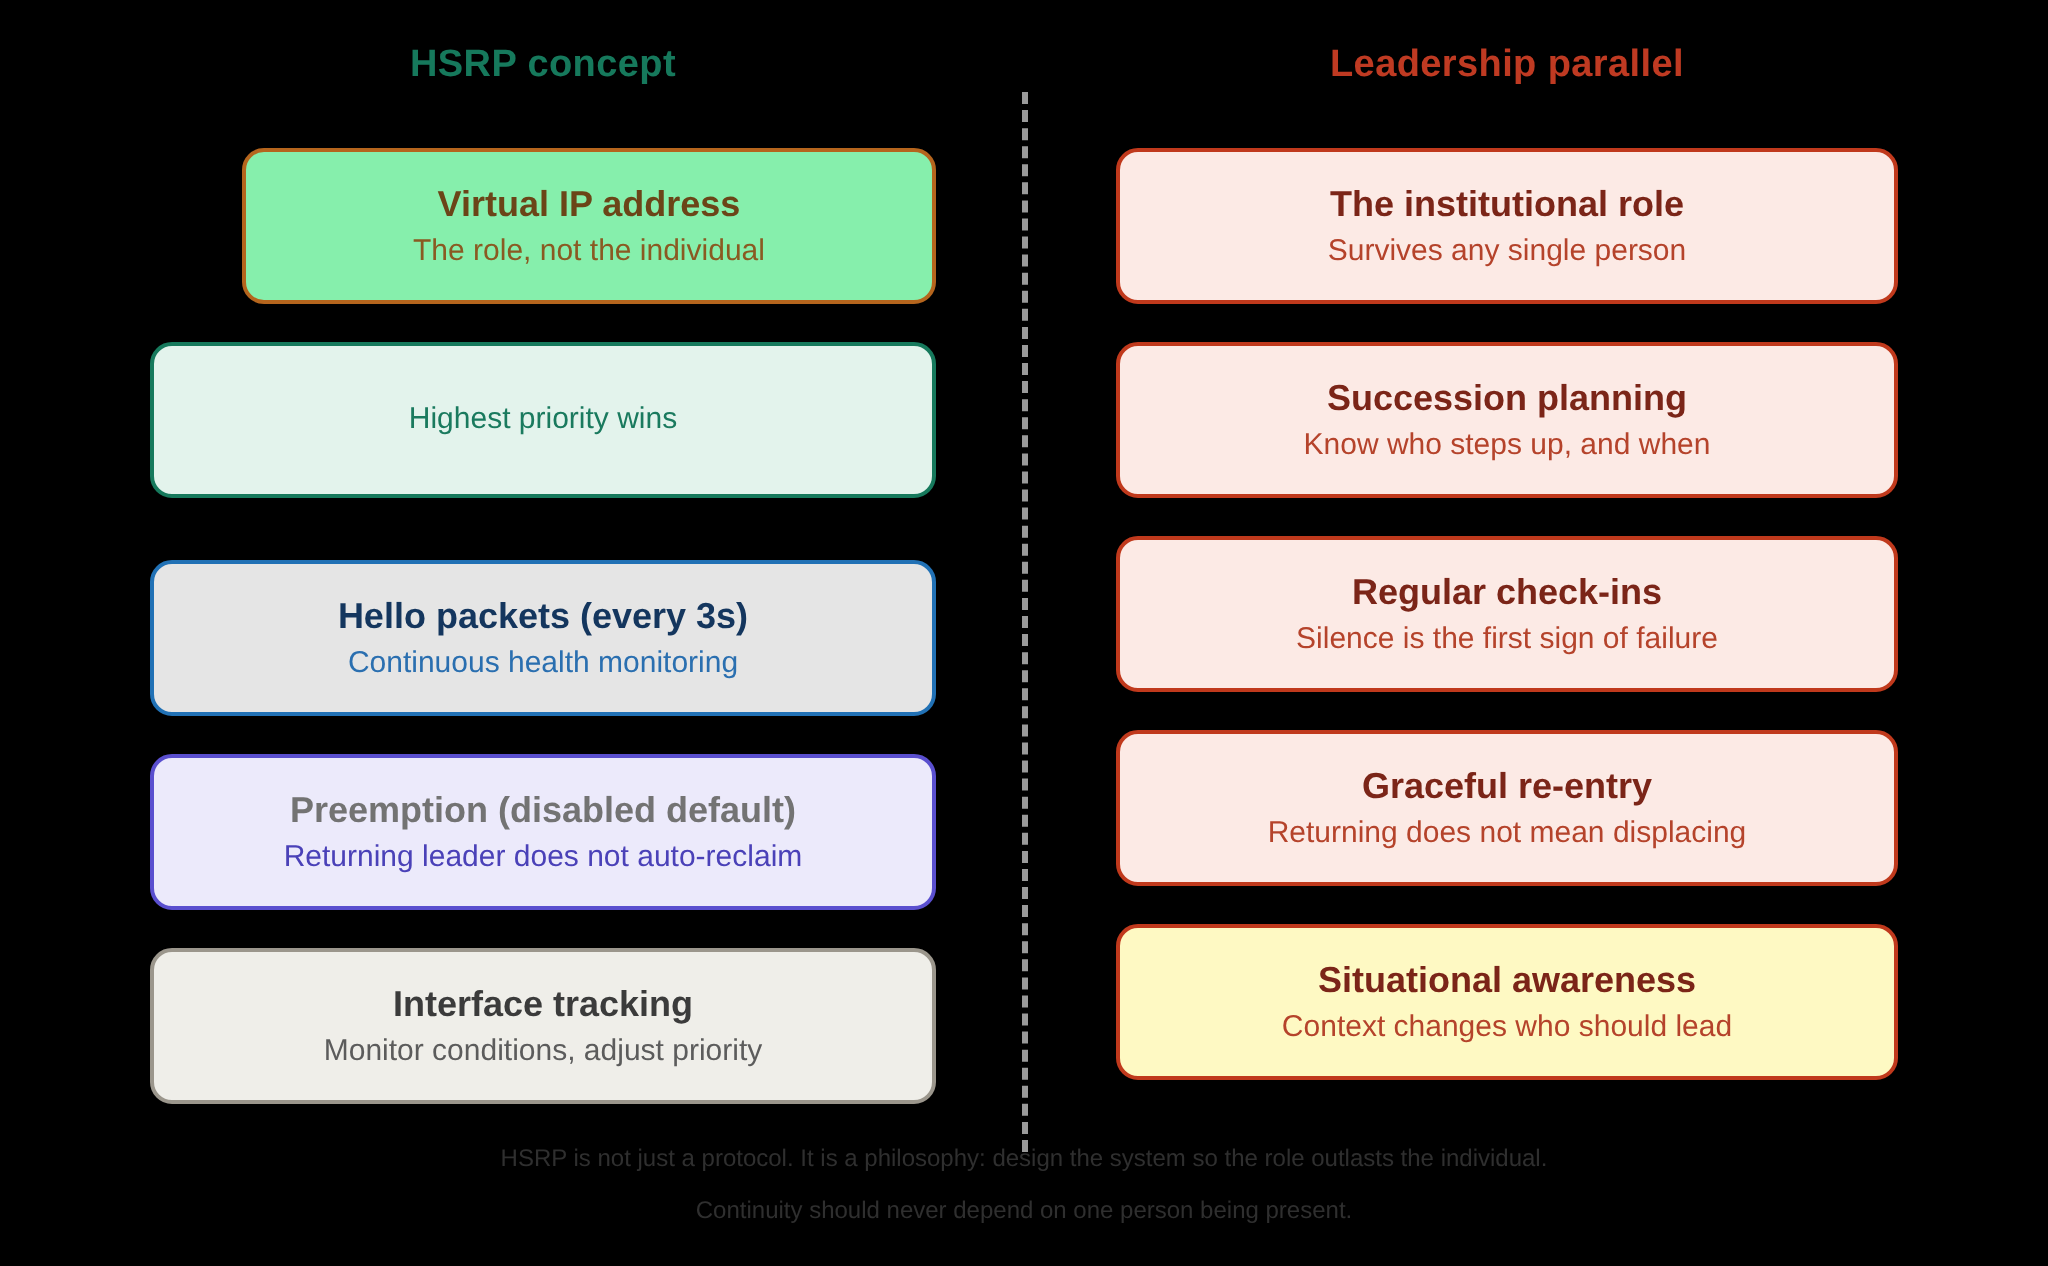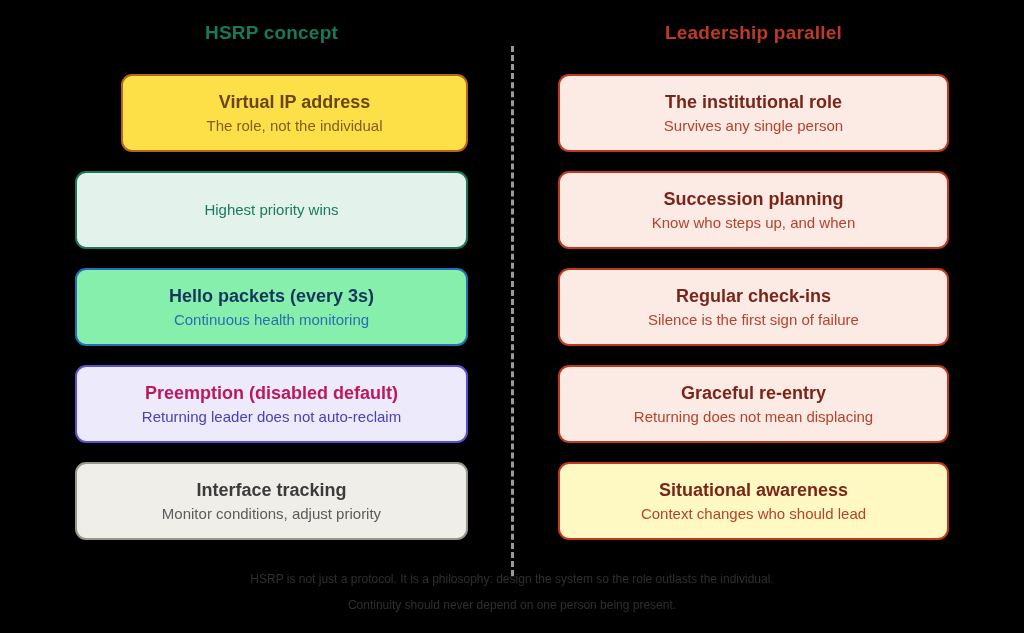--- a/index.html
+++ b/index.html
@@ -100,33 +100,33 @@
 
 <div class="stage">
 
   <div class="col-header left" style="color: rgb(22, 121, 92);">HSRP concept</div>
 
   <div class="col-header right" style="color: rgb(191, 58, 34);">Leadership parallel</div>
 
   <div class="divider" style="border-left-color: rgb(154, 154, 154);"></div>
 
   <div class="column left" id="col-left">
-      <div class="card" style="background: #fde047; border-color: rgb(181, 101, 29); margin-left: 46px;">
+      <div class="card" style="background: #86efac; border-color: rgb(181, 101, 29); margin-left: 46px;">
         <div class="card-title" style="color: rgb(107, 69, 24);">Virtual IP address</div>
         <div class="card-sub" style="color: rgb(138, 90, 34);">The role, not the individual</div>
       </div>
       <div class="card" style="background: rgb(227, 243, 236); border-color: rgb(22, 121, 92);">
         <div class="card-sub" style="color: rgb(26, 122, 94);">Highest priority wins</div>
       </div>
-      <div class="card" style="background: #86efac; border-color: rgb(33, 113, 181);">
+      <div class="card" style="background: #e5e5e5; border-color: rgb(33, 113, 181); margin-top: 12px;">
         <div class="card-title" style="color: rgb(20, 54, 94);">Hello packets (every 3s)</div>
         <div class="card-sub" style="color: rgb(42, 111, 176);">Continuous health monitoring</div>
       </div>
       <div class="card" style="background: rgb(236, 234, 251); border-color: rgb(90, 79, 207);">
-        <div class="card-title" style="color: #be185d;">Preemption (disabled default)</div>
+        <div class="card-title" style="color: #737373;">Preemption (disabled default)</div>
         <div class="card-sub" style="color: rgb(74, 65, 184);">Returning leader does not auto-reclaim</div>
       </div>
       <div class="card" style="background: rgb(239, 238, 233); border-color: rgb(155, 150, 140);">
         <div class="card-title" style="color: rgb(59, 59, 59);">Interface tracking</div>
         <div class="card-sub" style="color: rgb(92, 92, 92);">Monitor conditions, adjust priority</div>
       </div>
     </div>
   <div class="column right" id="col-right">
       <div class="card" style="background: rgb(252, 234, 229); border-color: rgb(192, 57, 28);">
         <div class="card-title" style="color: rgb(123, 37, 24);">The institutional role</div>

